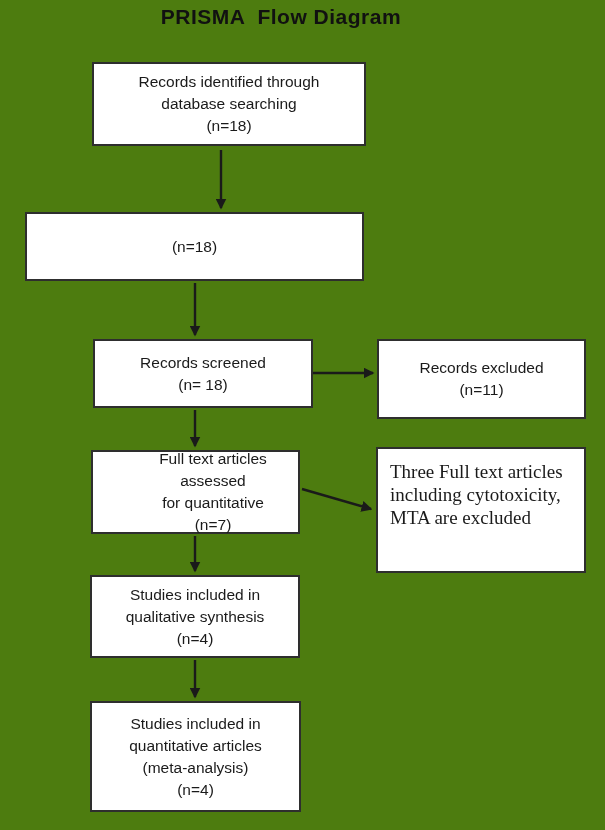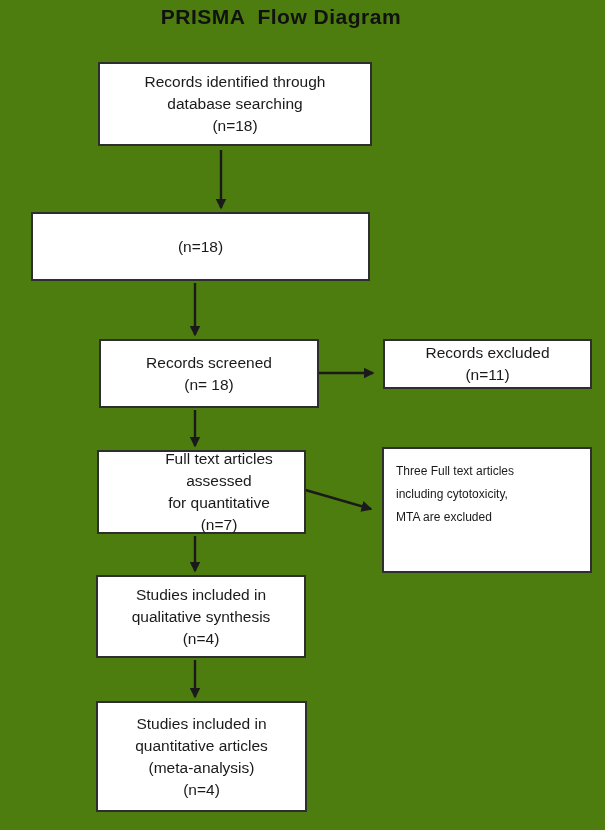--- a/index.html
+++ b/index.html
@@ -29,29 +29,29 @@
     border: 2px solid #2e2e2e;
     background: #ffffff;
     display: flex;
     flex-direction: column;
     align-items: center;
     justify-content: center;
     text-align: center;
     font-size: 15.5px;
     line-height: 22px;
     color: #1a1a1a;
-    margin-left: 6px;
   }
   .box.align-left {
     align-items: flex-start;
     justify-content: flex-start;
     text-align: left;
     padding: 11px 10px 0 12px;
     line-height: 23px;
-    font-size: 12px;
+    font-size: 19px;
+    font-family: Liberation Serif, serif;
   }
   .arrows {
     position: absolute;
     inset: 0;
     width: 605px;
     height: 830px;
     pointer-events: none;
   }
   .arrows line {
     stroke: #1a1a1a;
@@ -88,21 +88,21 @@
 
   <div class="box" style="left:25px; top:212px; width:339px; height:69px;">
     <div>(n=18)</div>
   </div>
 
   <div class="box" style="left:93px; top:339px; width:220px; height:69px;">
     <div>Records screened</div>
     <div>(n= 18)</div>
   </div>
 
-  <div class="box" style="left:377px; top:339px; width:209px; height:50px;">
+  <div class="box" style="left:377px; top:339px; width:209px; height:80px;">
     <div>Records excluded</div>
     <div>(n=11)</div>
   </div>
 
   <div class="box" style="left:91px; top:450px; width:209px; height:84px;padding-left:35px;">
     <div>Full text articles assessed</div>
     <div>for quantitative</div>
     <div>(n=7)</div>
   </div>
 

